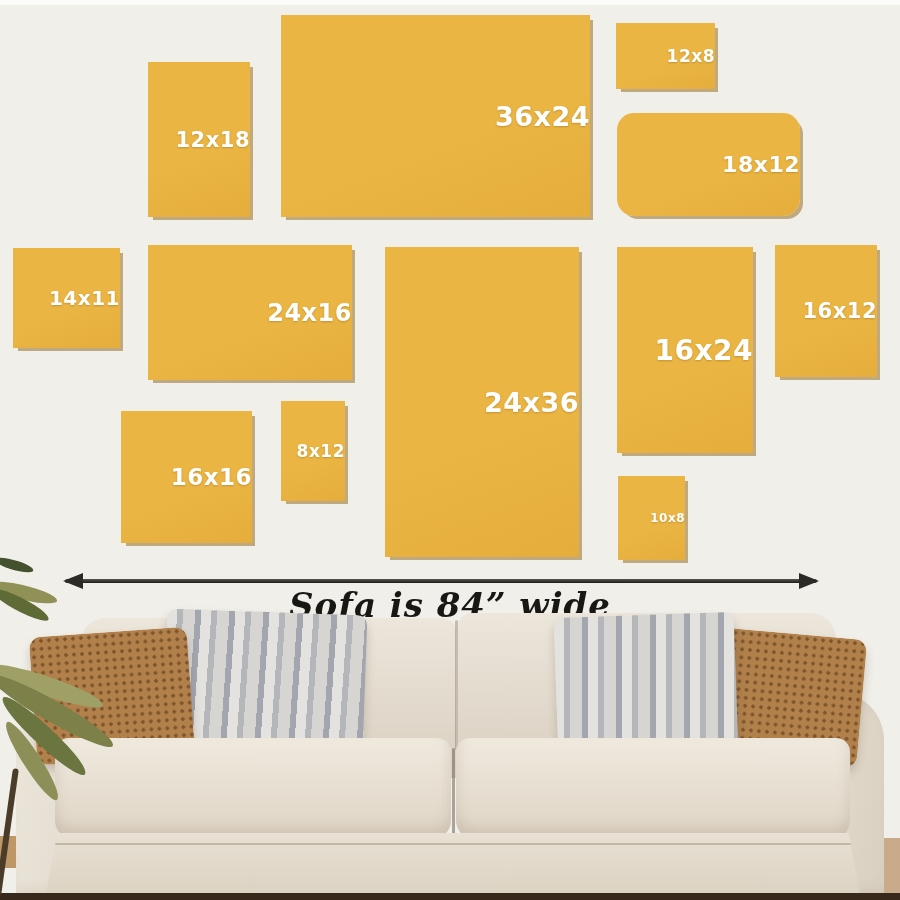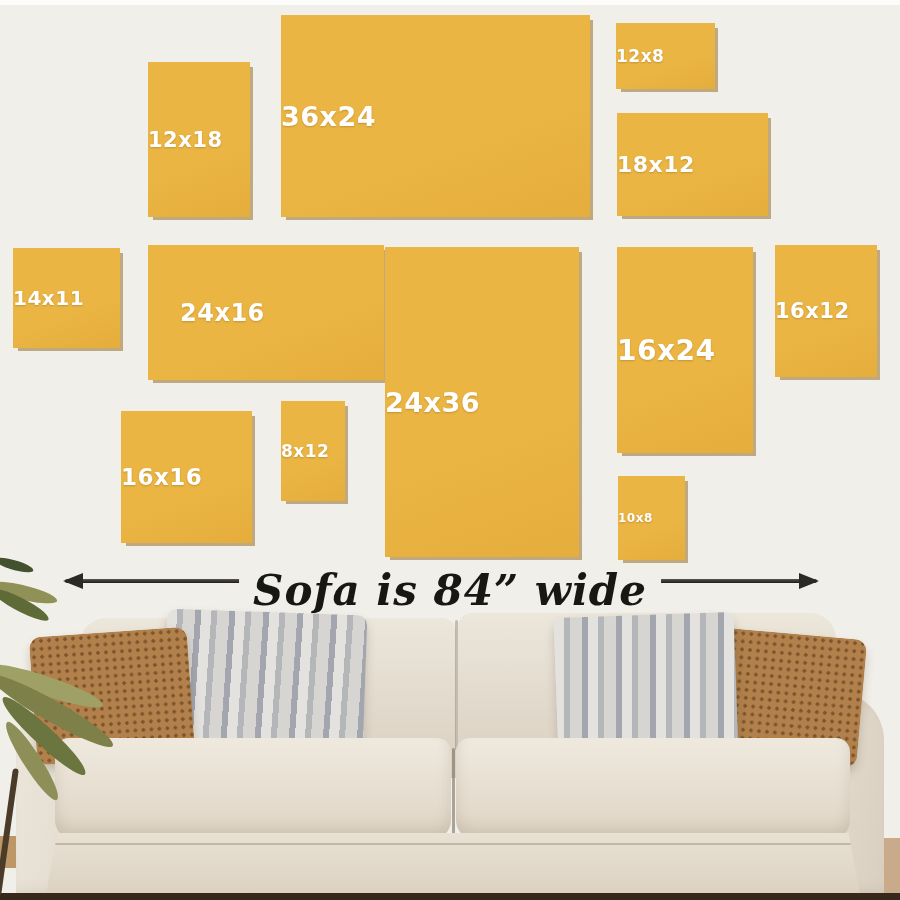--- a/index.html
+++ b/index.html
@@ -7,37 +7,37 @@
     --arrow:#2b2a26; --sofa-fabric:#e7dfd2; --sofa-dark:#d9cfc0; --sofa-light:#ece6db;
     --pillow-brown:#b1804b; --pillow-gray:#c6c6c8; --floor:#37281b;
   }
   html,body{margin:0;padding:0;background:#fff;}
   .scene{position:relative;width:900px;height:900px;overflow:hidden;
          background:var(--wall);font-family:"DejaVu Sans","Liberation Sans",sans-serif;}
   .top-band{position:absolute;left:0;top:0;width:900px;height:5px;background:#fcfcfa;z-index:1;}
 
   
   #frames-layer{position:absolute;inset:0;z-index:2;}
-  .frame{position:absolute;display:flex;align-items:center;justify-content:flex-start;
+  .frame{position:absolute;display:flex;align-items:center;justify-content:flex-end;
          background:linear-gradient(160deg,var(--frame) 60%,#e4ad3c);
          box-shadow:4px 4px 0 -1px rgba(150,111,42,.55);}
   .frame-label{color:var(--frame-label);font-weight:bold;letter-spacing:.5px;
          text-shadow:0 1px 2px rgba(120,85,20,.35);}
 
   
   .dim-arrow{position:absolute;left:65px;top:579px;width:752px;height:4px;z-index:3;
          background:linear-gradient(#5a564e,#1e1c18);border-radius:2px;}
   .dim-arrow .head{position:absolute;top:-6px;width:0;height:0;
          border-top:8px solid transparent;border-bottom:8px solid transparent;}
   .head-left{left:-2px;border-right:20px solid var(--arrow);}
   .head-right{right:-2px;border-left:20px solid var(--arrow);}
-  .dim-label{position:absolute;left:450px;top:592px;transform:translate(-50%,-52%);
+  .dim-label{position:absolute;left:450px;top:606px;transform:translate(-50%,-52%);
          background:var(--wall);padding:2px 14px;z-index:4;color:#171714;
          font-family:"DejaVu Serif","Liberation Serif",serif;font-style:italic;
-         font-size:42px;font-weight:600;letter-spacing:1px;white-space:nowrap;}
+         font-size:34px;font-weight:600;letter-spacing:1px;white-space:nowrap;}
 
   
   .sofa{position:absolute;inset:0;z-index:5;}
   .back-cushion{position:absolute;background:linear-gradient(180deg,var(--sofa-light),var(--sofa-dark));}
   .back-left{left:80px;top:618px;width:376px;height:160px;border-radius:26px 14px 0 0;}
   .back-right{left:458px;top:613px;width:378px;height:165px;border-radius:14px 26px 0 0;}
   .back-seam{position:absolute;left:455px;top:620px;width:3px;height:130px;
          background:rgba(110,95,75,.35);border-radius:2px;}
   .arm{position:absolute;background:linear-gradient(100deg,var(--sofa-light),var(--sofa-dark));}
   .arm-left{left:16px;top:700px;width:162px;height:194px;border-radius:48px 20px 0 0;
@@ -84,27 +84,27 @@
   <div id="frames-layer">
       <div class="frame" style="left: 148px; top: 62px; width: 102px; height: 155px;">
     <span class="frame-label" style="font-size: 21px;">12x18</span>
   </div>
       <div class="frame" style="left: 281px; top: 15px; width: 309px; height: 202px;">
     <span class="frame-label" style="font-size: 27px;">36x24</span>
   </div>
       <div class="frame" style="left: 616px; top: 23px; width: 99px; height: 66px;">
     <span class="frame-label" style="font-size: 17px;">12x8</span>
   </div>
-      <div class="frame" style="left: 617px; top: 113px; width: 151px; height: 103px;">
+      <div class="frame" style="left: 617px; top: 113px; width: 183px; height: 103px; border-radius: 17px;">
     <span class="frame-label" style="font-size: 22px;">18x12</span>
   </div>
       <div class="frame" style="left: 13px; top: 248px; width: 107px; height: 100px;">
     <span class="frame-label" style="font-size: 20px;">14x11</span>
   </div>
-      <div class="frame" style="left: 148px; top: 245px; width: 204px; height: 135px; padding-left: 32px;">
+      <div class="frame" style="left: 148px; top: 245px; width: 204px; height: 135px;">
     <span class="frame-label" style="font-size: 24px;">24x16</span>
   </div>
       <div class="frame" style="left: 121px; top: 400px; width: 131px; height: 132px; margin-top: 11px;">
     <span class="frame-label" style="font-size: 23px;">16x16</span>
   </div>
       <div class="frame" style="left: 281px; top: 401px; width: 64px; height: 100px;">
     <span class="frame-label" style="font-size: 17px;">8x12</span>
   </div>
       <div class="frame" style="left: 385px; top: 247px; width: 194px; height: 310px;">
     <span class="frame-label" style="font-size: 27px;">24x36</span>

